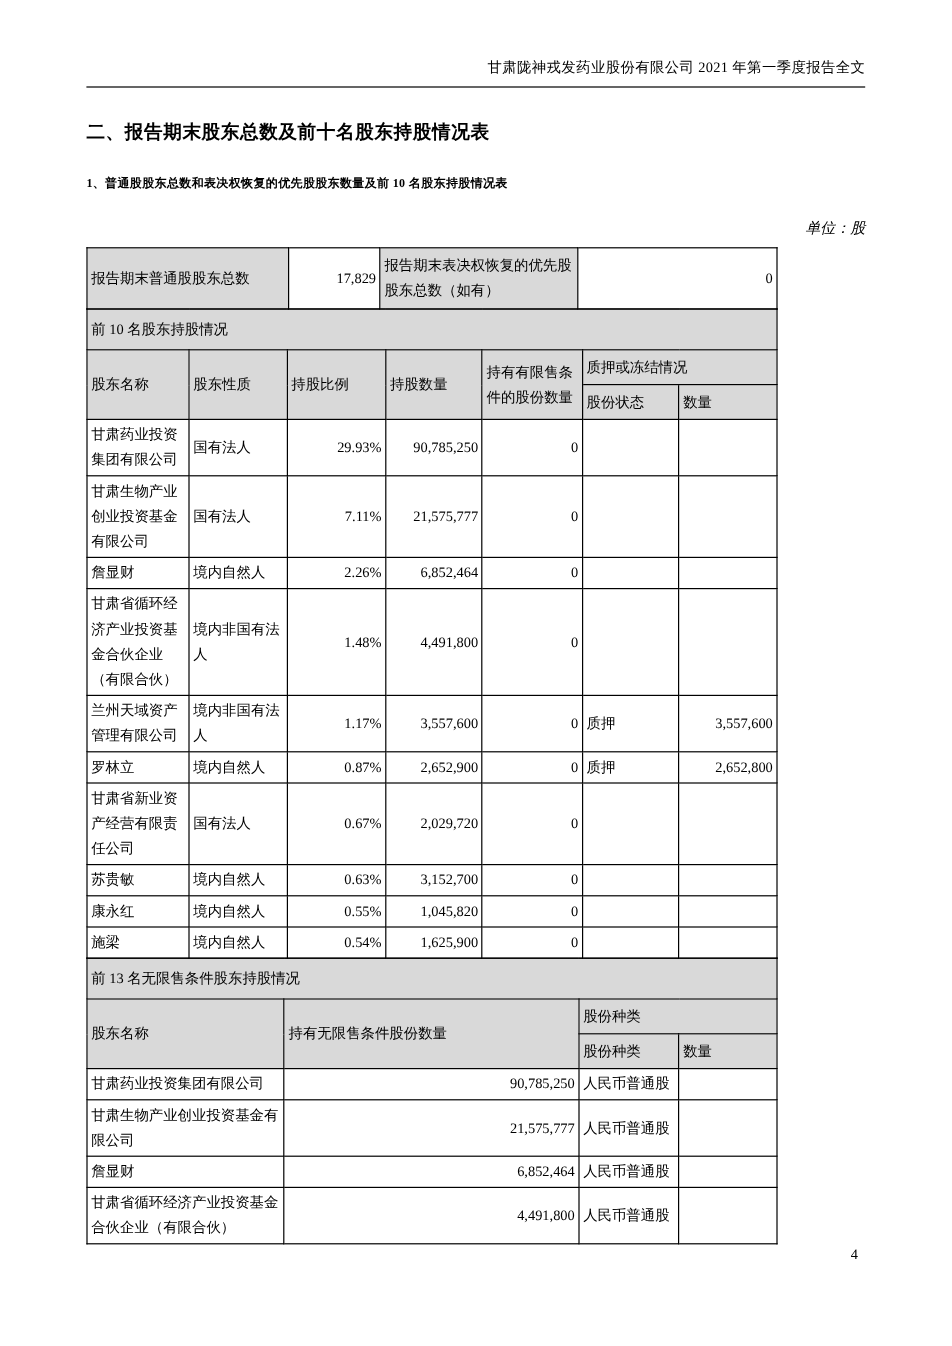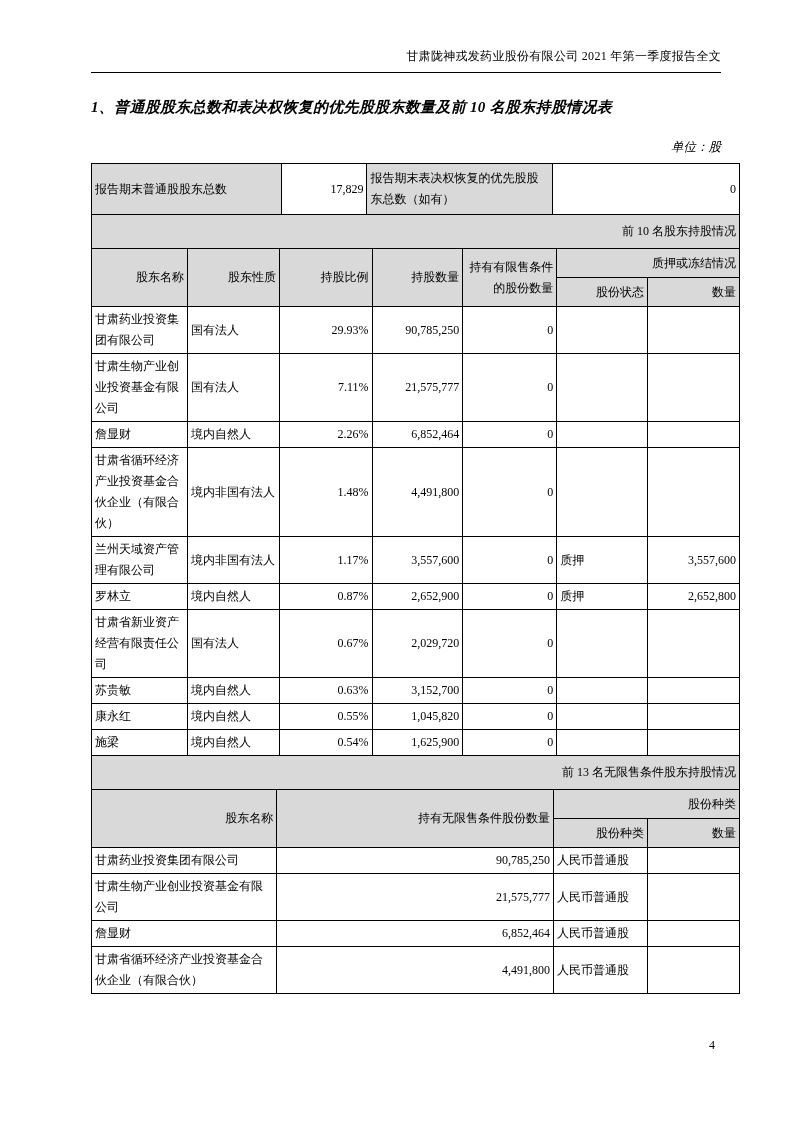--- a/index.html
+++ b/index.html
@@ -1,68 +1,67 @@
 <!DOCTYPE html>
 <html><head>
 <meta charset="utf-8">
 <style>
   html, body { margin: 0; padding: 0; background: #ffffff; }
   body {
     width: 793px; height: 1122px;
     font-family: "Liberation Serif", "DejaVu Serif", serif;
     color: #000; position: relative;
   }
-  .page { padding: 48px 72px 0 91px; }
+  .page { padding: 48px 72px 0 72px; }
 
   .doc-header {
     text-align: right;
     font-size: 12px;
     padding-bottom: 7px;
     border-bottom: 1.5px solid #000;
     letter-spacing: 0.3px;
   }
 
   .sec-title {
     font-size: 15.5px;
     font-weight: bold;
     margin: 27px 0 0 0;
     letter-spacing: 0.5px;
   }
   .sub-title {
-    font-size: 15px;
+    font-size: 10px;
     font-weight: bold;
     margin: 25px 0 0 0;
     letter-spacing: 0.3px;
-    font-style: italic;
   }
   .unit-label {
     text-align: right;
     font-size: 12.5px;
     margin: 22px 0 7px 0;
     font-style: italic;
   }
 
   table.tbl {
     border-collapse: collapse;
     table-layout: fixed;
-    width: 649px;
+    width: 576px;
     font-size: 12px;
     font-family: Liberation Serif, serif;
   }
   table.tbl + table.tbl { margin-top: -1px; }
   .tbl td {
     border: 1px solid #000;
     padding: 2px 3px;
     line-height: 21px;
     vertical-align: middle;
     overflow: hidden;
     word-break: break-all;
   }
   .gray { background: #d9d9d9; }
-  .center { text-align: right; }
+  .center { text-align: left; }
   .left { text-align: left; }
   .num { text-align: right; }
   .section-row td { height: 29px; }
   .hdr td { height: 24px; }
   .summary-row td { height: 46px; }
   .data-row td { min-height: 21px; }
 
   .page-number {
     position: absolute;
     top: 1038px;
@@ -72,20 +71,21 @@
 </style>
 </head>
 <body>
 
 <div class="page">
 
   <div class="doc-header">
     <span>甘肃陇神戎发药业股份有限公司 2021 年第一季度报告全文</span>
   </div>
 
+  <div class="sec-title">二、报告期末股东总数及前十名股东持股情况表</div>
   <div class="sub-title">1、普通股股东总数和表决权恢复的优先股股东数量及前 10 名股东持股情况表</div>
   <div class="unit-label">单位：股</div>
 
   <table class="tbl">
     <colgroup>
       <col style="width:29.3%">
         <col style="width:13.2%">
         <col style="width:28.6%">
         <col style="width:28.9%">
     </colgroup>

